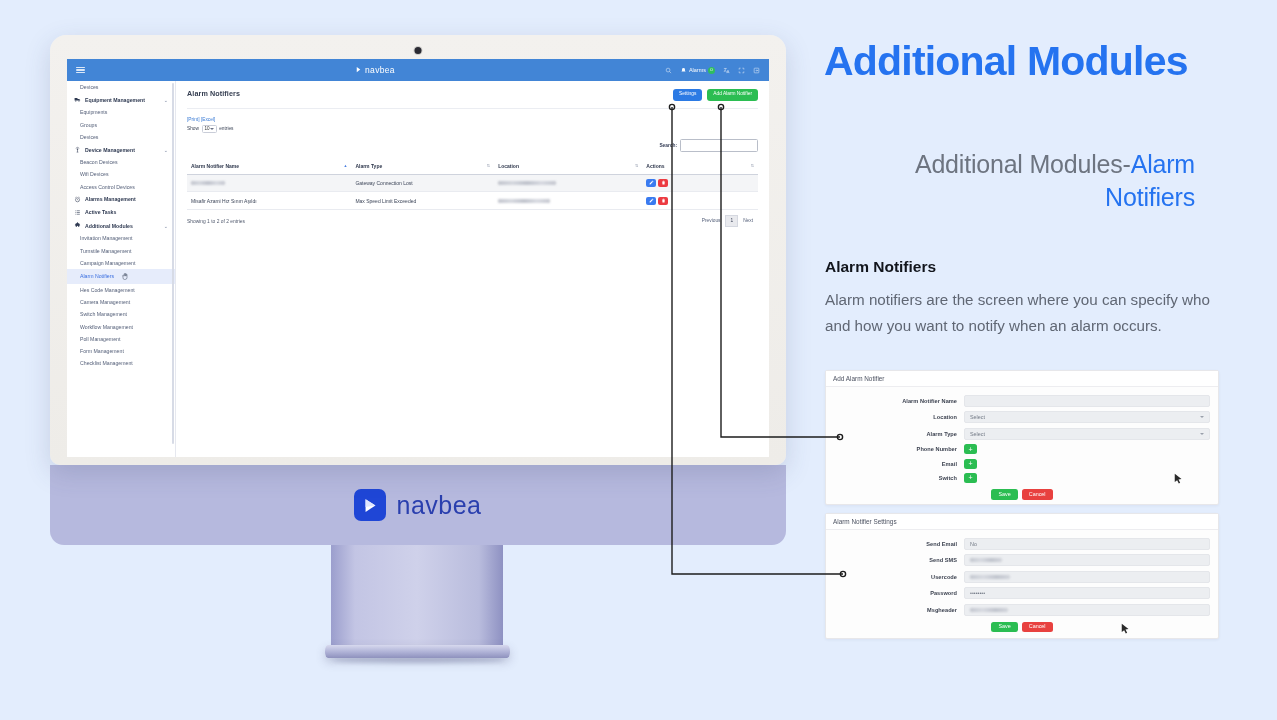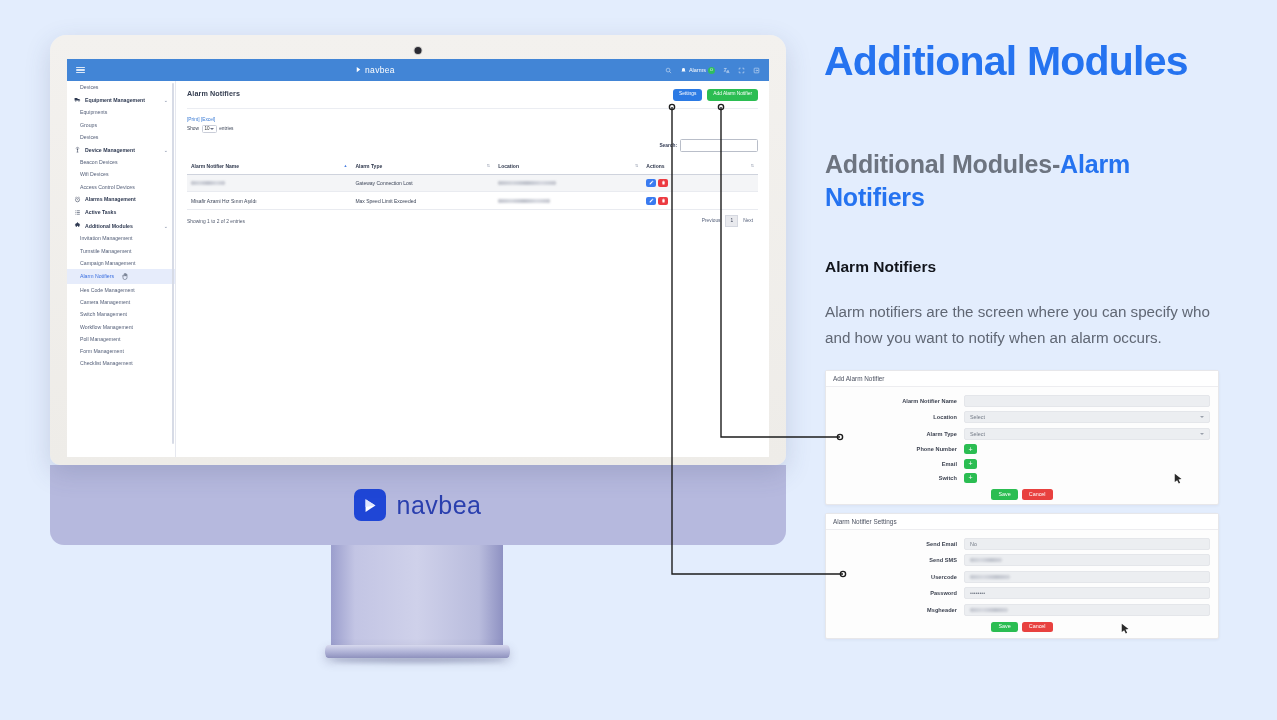--- a/index.html
+++ b/index.html
@@ -169,28 +169,28 @@
   .pg.num{background:#e9eaee;border:1px solid #d5d8e0;color:#3c4558;}
 
   
   #right{position:absolute;left:820px;top:0;width:457px;height:720px;}
   #h1{
     position:absolute;left:4px;top:40px;width:450px;
     font-size:41px;font-weight:700;color:#2573f0;letter-spacing:-0.8px;line-height:1.05;
   }
   #h2{
     position:absolute;left:5px;top:148px;width:370px;
-    font-size:25px;color:#6d7480;line-height:1.32;font-weight:700;letter-spacing:-0.2px;
+    font-size:25px;color:#6d7480;line-height:1.32;font-weight:400;letter-spacing:-0.2px;text-align:right;
   }
   #h2 .hl{color:#2573f0;}
   #sec-title{
     position:absolute;left:5px;top:258px;font-size:15.5px;font-weight:700;color:#12151c;
   }
   #sec-body{
-    position:absolute;left:5px;top:299px;width:405px;
+    position:absolute;left:5px;top:287px;width:405px;
     font-size:15.2px;color:#606774;line-height:1.72;
   }
 
   
   .panel{
     position:absolute;background:#fdfdfd;border:1px solid #e7e7ea;border-radius:2px;
     box-shadow:0 1px 3px rgba(40,50,90,.06);
   }
   #panel-add{left:5px;top:370px;width:392px;height:133px;}
   #panel-settings{left:5px;top:513px;width:392px;height:124px;}

